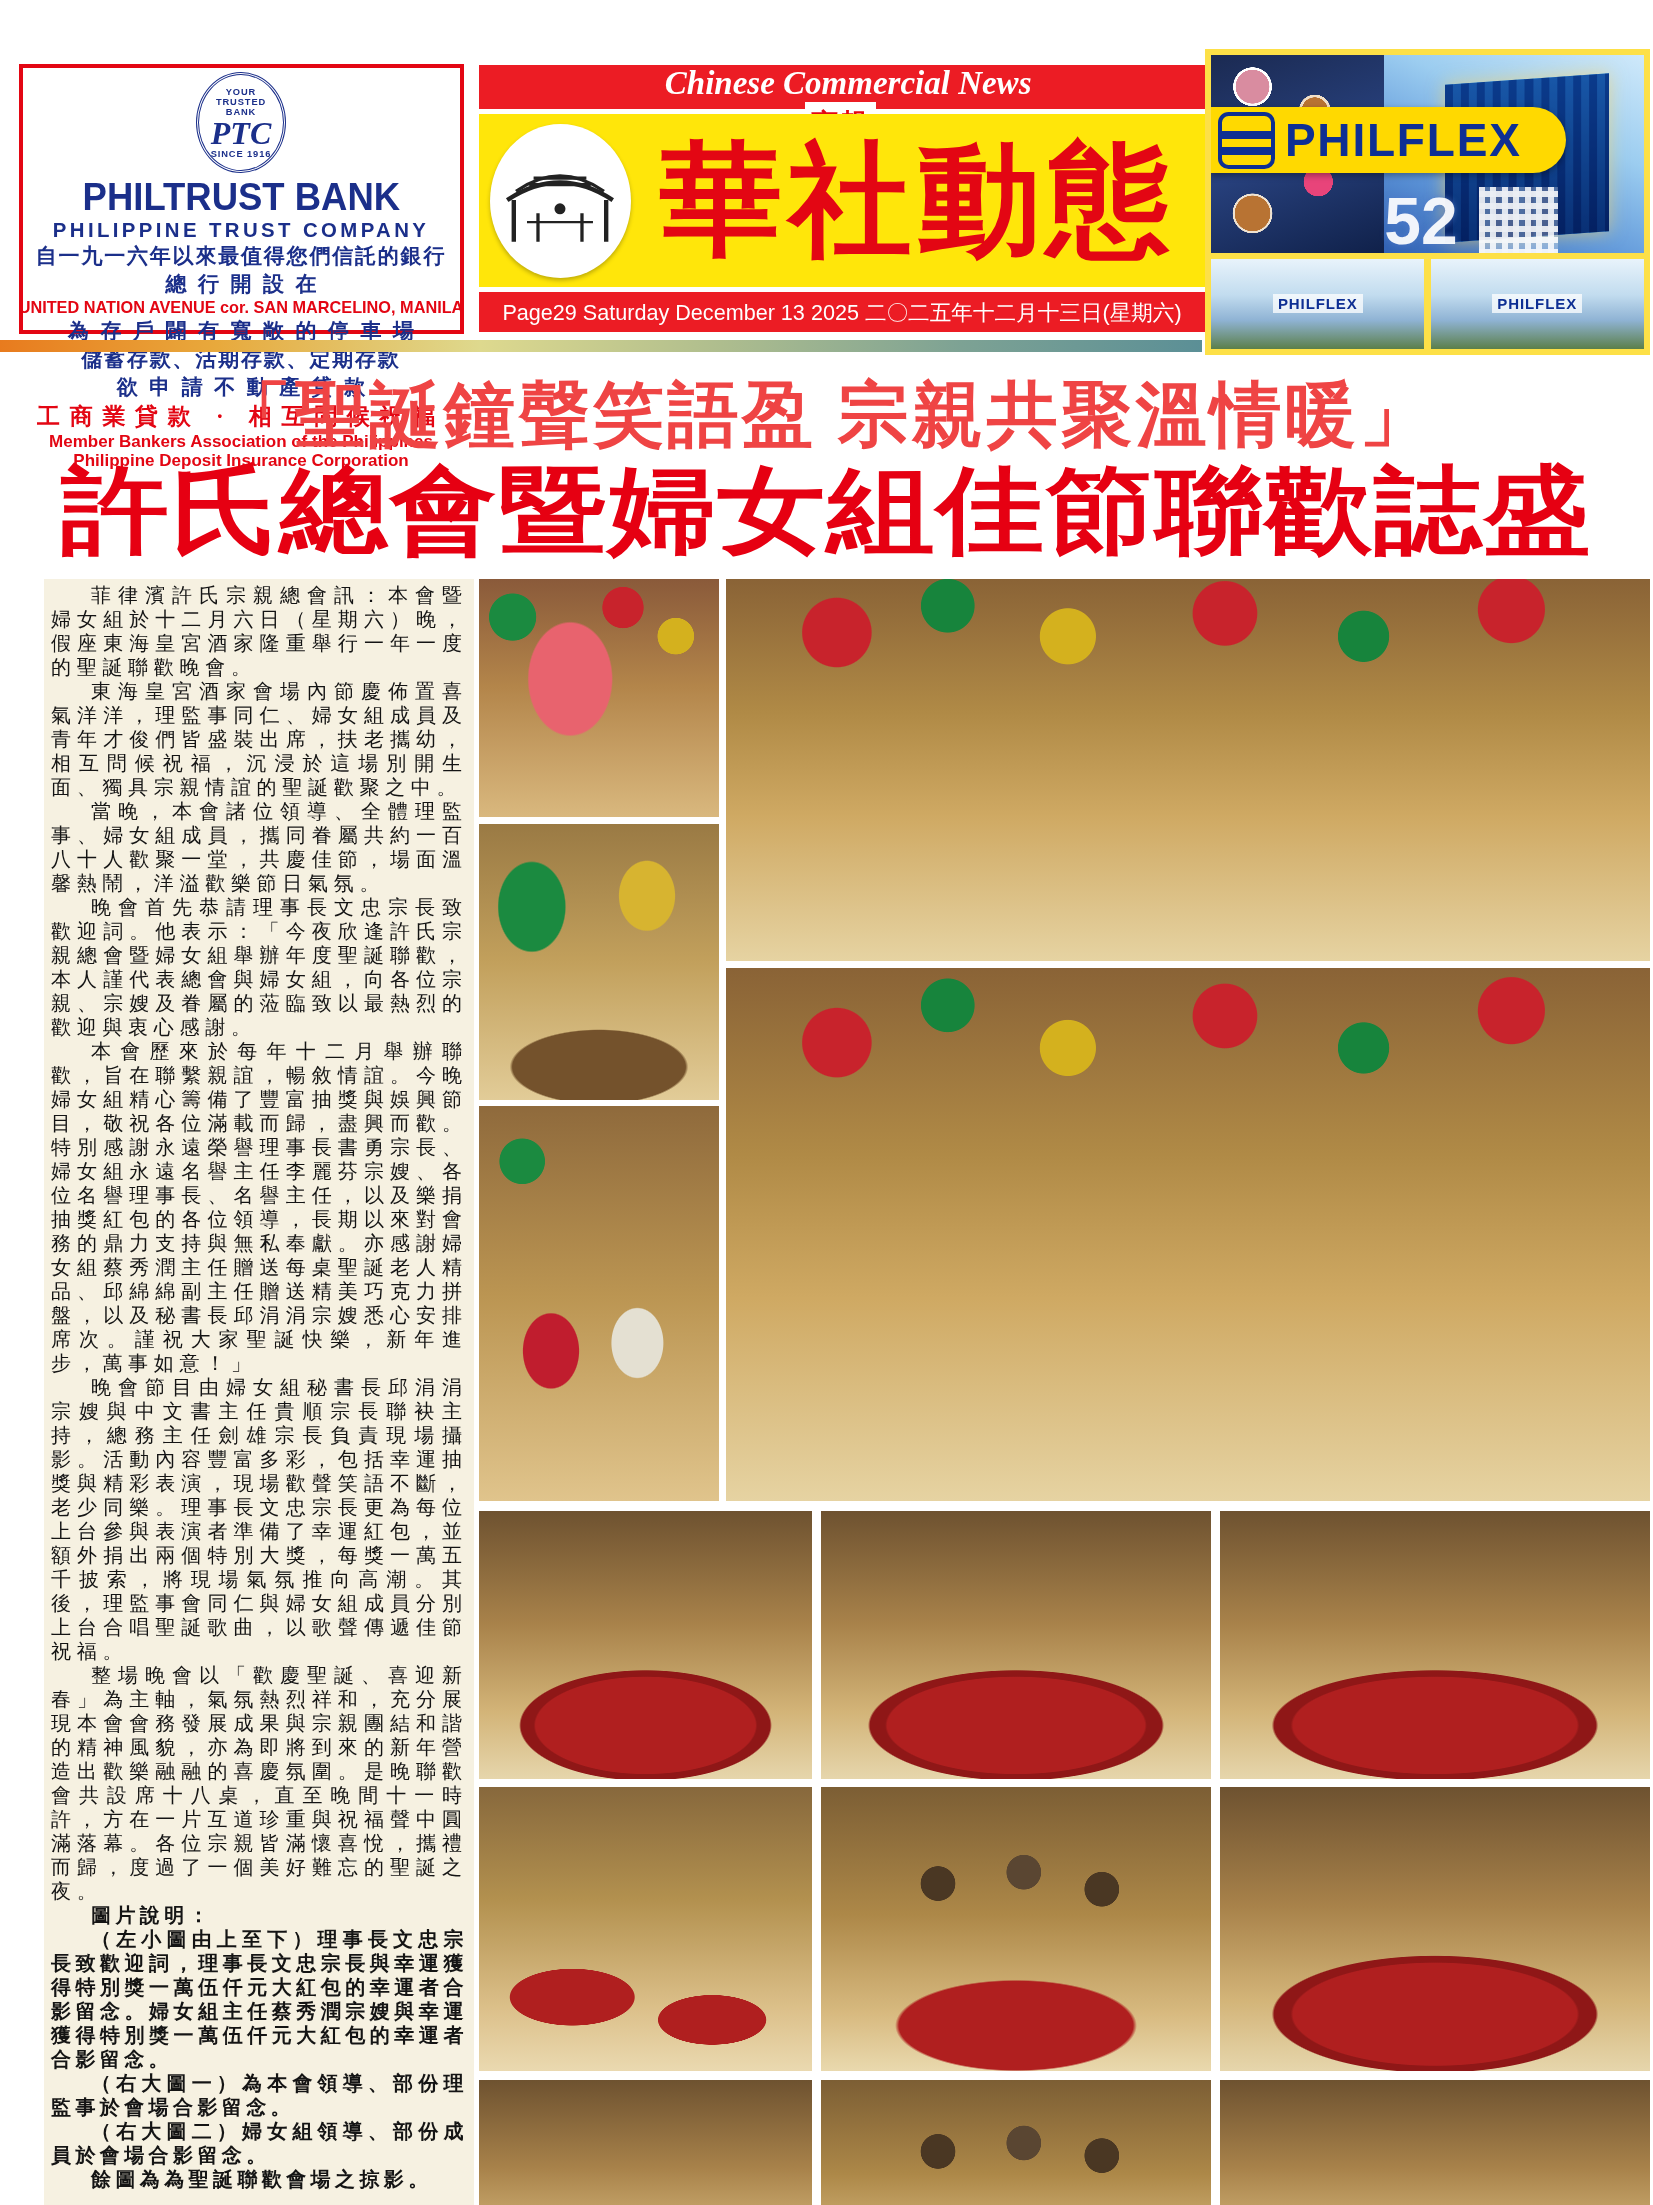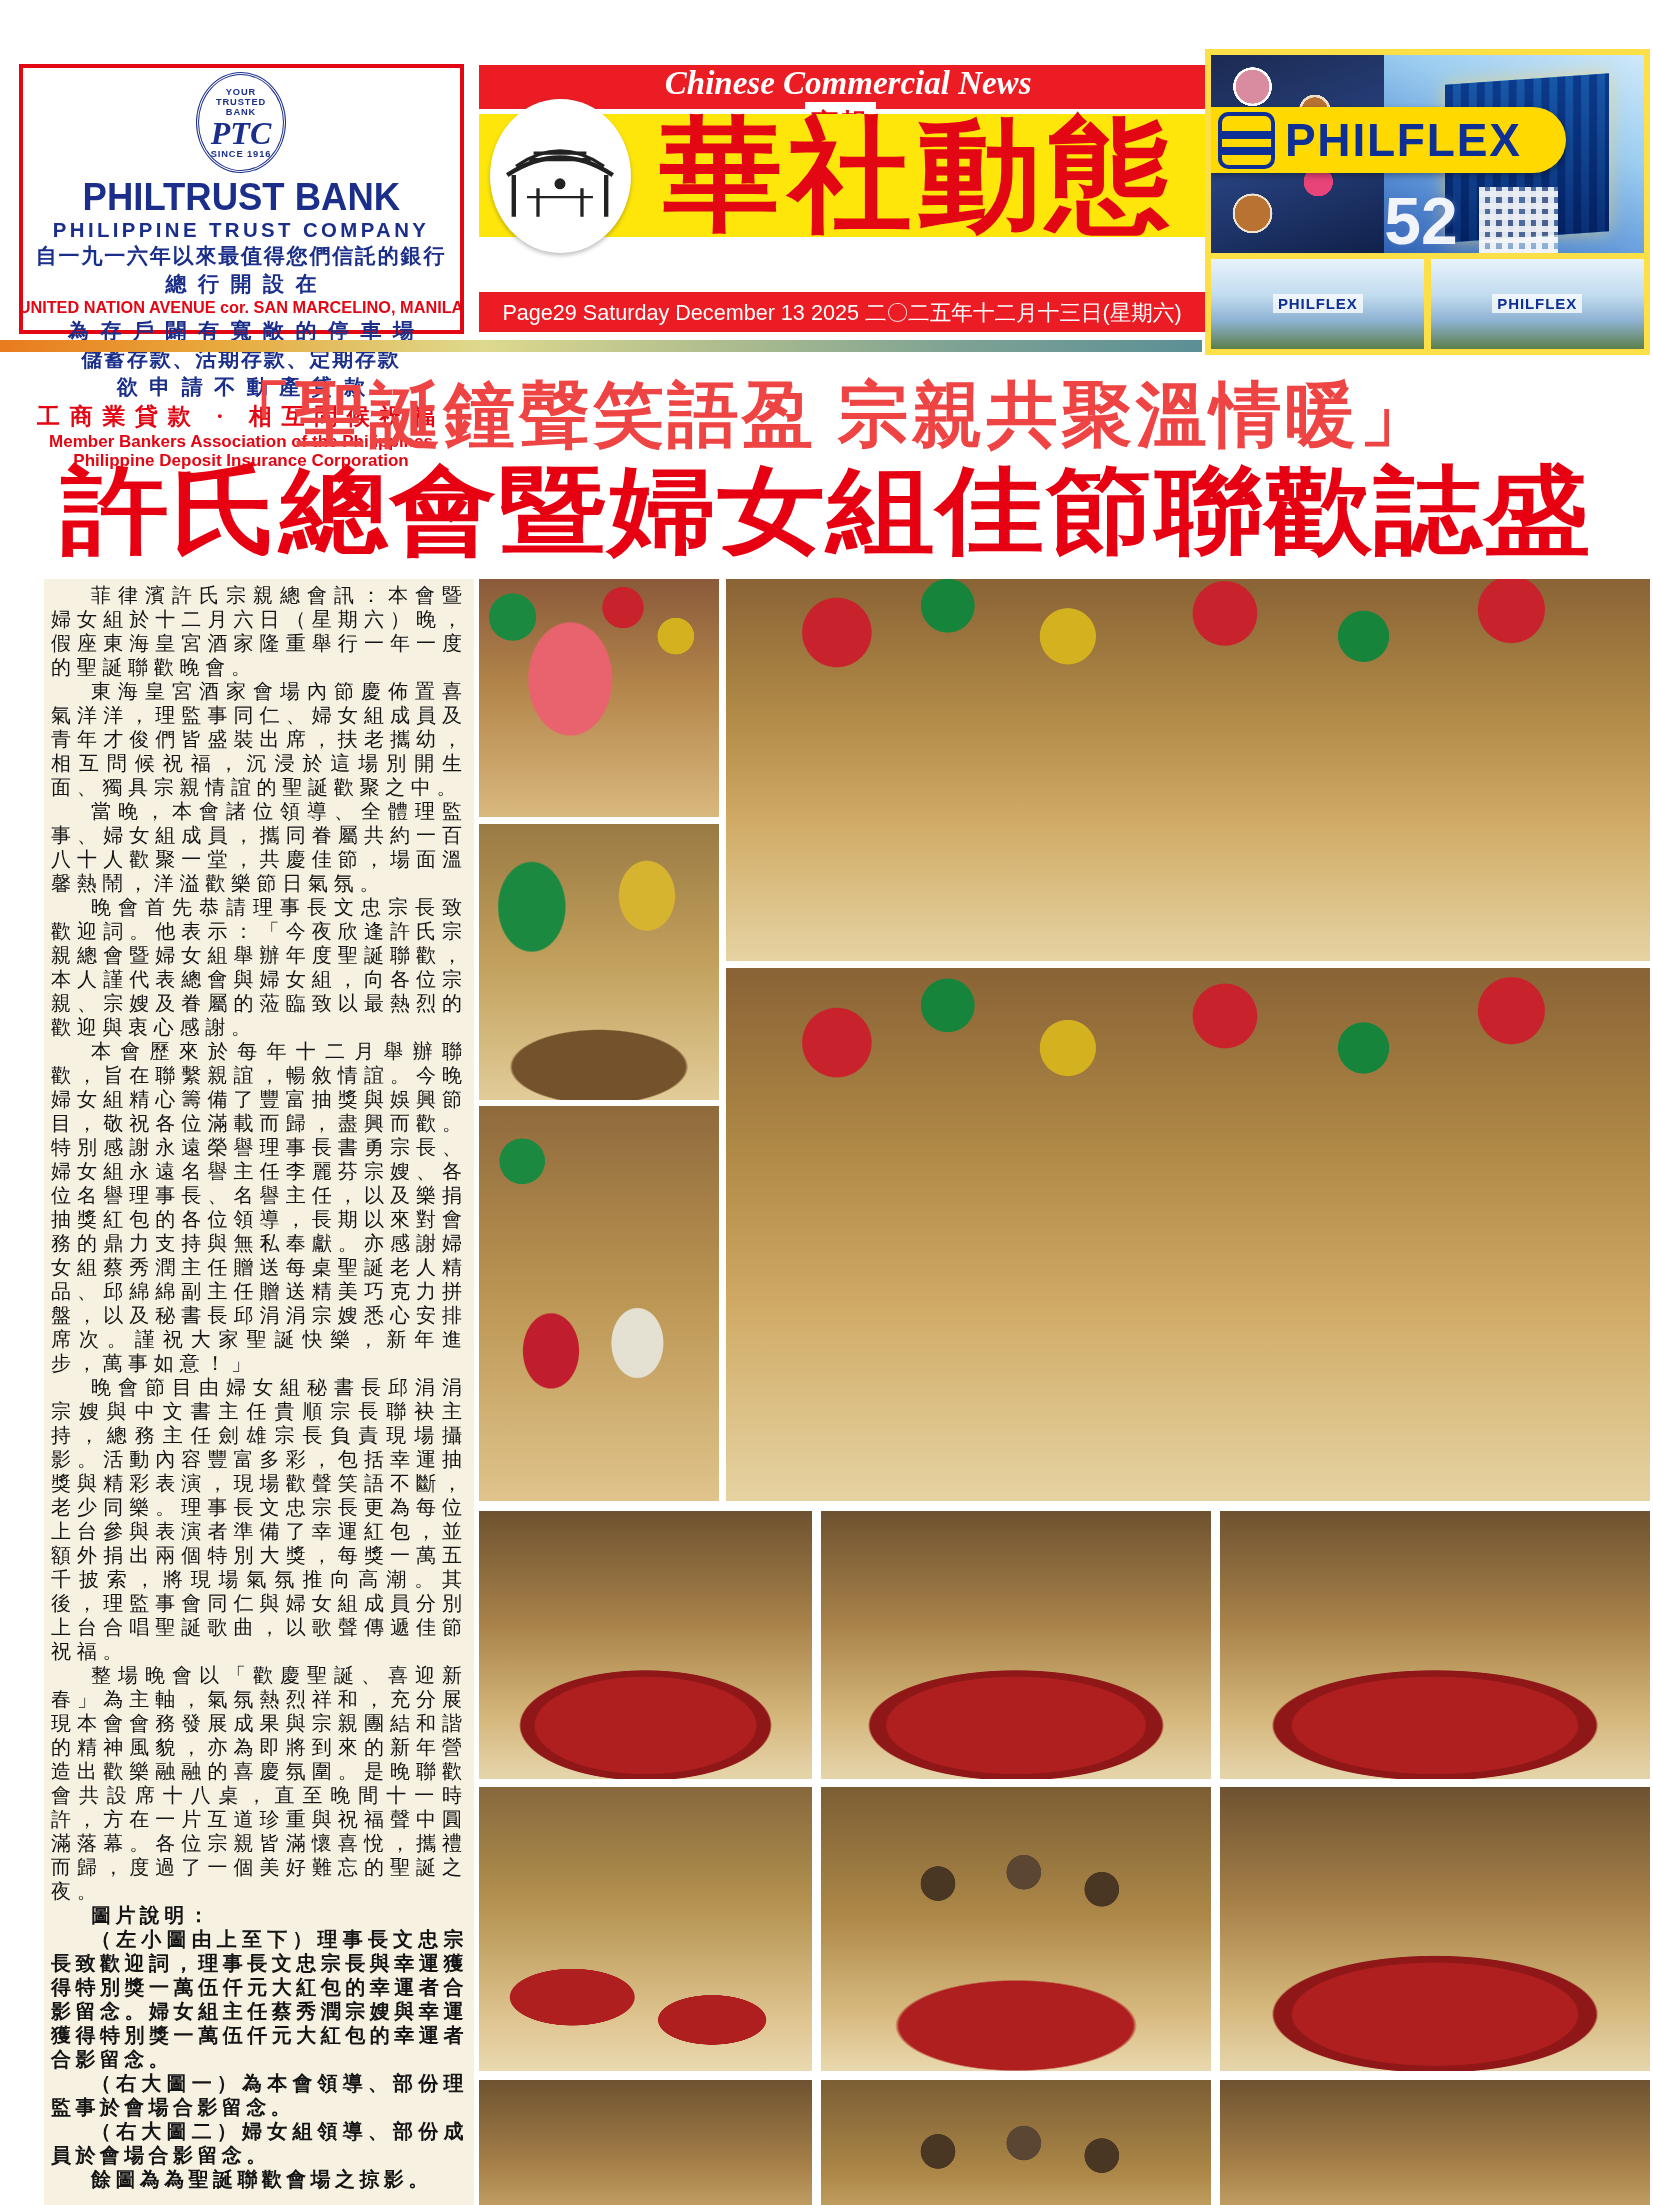--- a/index.html
+++ b/index.html
@@ -28,21 +28,21 @@
   .bank-member{color:#e30613;font-family:"Liberation Sans",sans-serif;font-weight:700;font-size:17px;line-height:1.15;white-space:nowrap;}
 
   
   .masthead{position:absolute;left:479px;top:65px;width:726px;height:265px;}
   .ccn-bar{position:absolute;left:0;top:0;width:100%;height:44px;background:#ec1c24;
     display:flex;align-items:center;flex-direction:column;}
   .ccn-script{color:#ffffff;font-style:italic;font-weight:700;font-size:33px;
     font-family:"Liberation Serif",serif;padding-left:12.3px;flex:1;white-space:nowrap;}
   .shangbao{background:#ffffff;color:#e30613;font-weight:700;font-size:26.5px;
     padding:2.6px 6.2px;margin-right:2.6px;letter-spacing:2.6px;white-space:nowrap;}
-  .yellow-banner{position:absolute;left:0;top:49px;width:100%;height:123px;background:#ffe60a;
+  .yellow-banner{position:absolute;left:0;top:49px;width:100%;height:173px;background:#ffe60a;
     display:flex;align-items:center;}
   .gate-logo{flex:0 0 auto;width:141px;height:154px;background:#ffffff;border-radius:50%;
     margin-left:10.6px;display:flex;align-items:center;justify-content:center;overflow:hidden;
     box-shadow:0 2.6px 4.4px rgba(0,0,0,.25);}
   .masthead-title{flex:1;text-align:center;color:#e30613;font-weight:700;font-size:123px;
     letter-spacing:6.2px;line-height:1;font-family:"Liberation Serif",serif;white-space:nowrap;}
   .pageinfo-bar{position:absolute;left:0;top:227px;width:100%;height:40px;background:#ec1c24;
     display:flex;align-items:center;justify-content:center;}
   .pageinfo{color:#ffffff;font-family:"Liberation Sans",sans-serif;font-weight:400;font-size:21.6px;white-space:nowrap;}
 

